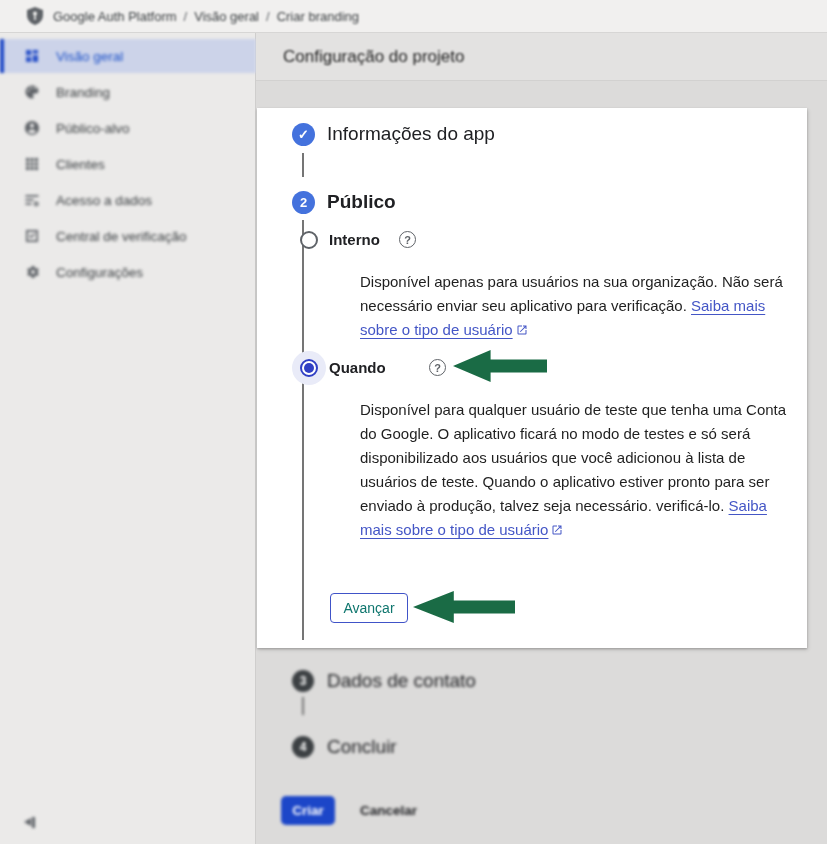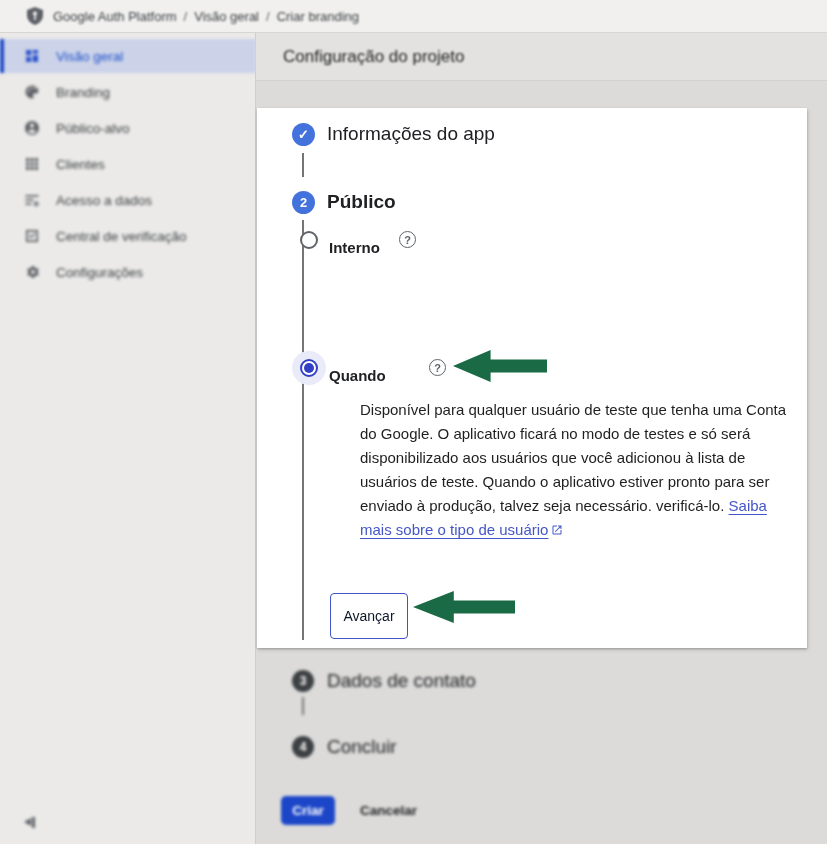--- a/index.html
+++ b/index.html
@@ -52,32 +52,32 @@
   .step-circle.dark { background:#3c4043; width:22px; height:22px; font-size:12px; }
   .step-label { position:absolute; font-size:19px; color:#202124; line-height:24px; }
   .conn { position:absolute; width:1.5px; background:#757575; }
 
   .radio-ring { position:absolute; width:18px; height:18px; border-radius:50%; background:#fff; cursor:pointer; }
   .radio-ring.off { border:2px solid #5f6368; }
   .radio-ring.on  { border:2px solid #3140c4; }
   .radio-ring.on .dot { position:absolute; left:2px; top:2px; width:10px; height:10px;
                         border-radius:50%; background:#3140c4; }
   .radio-halo { position:absolute; width:34px; height:34px; border-radius:50%; background:#e9ebf8; }
-  .radio-label { position:absolute; font-size:15px; font-weight:700; color:#202124; line-height:18px;margin-top:8px; }
+  .radio-label { position:absolute; font-size:15px; font-weight:700; color:#202124; line-height:18px; }
   .help { position:absolute; width:17px; height:17px; border:1.5px solid #5f6368; border-radius:50%;
           color:#5f6368; font-size:11px; font-weight:700; display:flex; align-items:center;
           justify-content:center; cursor:pointer; background:#fff; }
 
   .desc { position:absolute; left:103px; width:438px; font-size:15px; line-height:24px; color:#1f1f1f; }
   .desc a { color:#4456c6; text-decoration:underline; text-underline-offset:3px; }
   .ext-icon { display:inline-block; vertical-align:-1px; margin-left:3px; }
   .ext-icon svg { fill:#4456c6; }
 
-  .avancar { position:absolute; left:73px; top:485px; width:78px; height:46px; background:#fff;
-             border:1px solid #4053c8; border-radius:4px; color:#0f172a; font-size:14px; font-weight:500;
+  .avancar { position:absolute; left:73px; top:485px; width:78px; height:30px; background:#fff;
+             border:1px solid #4053c8; border-radius:4px; color:#0f766e; font-size:14px; font-weight:500;
              font-family:"Liberation Sans", sans-serif; cursor:pointer; }
 
   .green-arrow { position:absolute; background:#1a6b45; filter:drop-shadow(1px 2px 1px rgba(0,0,0,.25));
                  clip-path:polygon(0% 50%, 40% 0%, 40% 30%, 100% 30%, 100% 70%, 40% 70%, 40% 100%); }
   .arrow-externo { left:196px; top:242px; width:94px; height:32px; }
   .arrow-avancar { left:156px; top:483px; width:102px; height:32px; }
 
   
   .below { position:absolute; left:0; top:0; width:571px; height:811px; pointer-events:none; }
   .below * { pointer-events:auto; }
@@ -197,20 +197,23 @@
         <span>2</span>
       </div>
       <div class="step-label" style="left:70px; top:82px;font-weight:bold;">Público</div>
       <div class="conn" style="left:45px; top:112px; height:420px;"></div>
 
       <div class="radio-ring off" style="left:43px; top:123px;"></div>
       <div class="radio-label" style="left:72px; top:123px;">Interno</div>
       <div class="help" style="left:142px; top:123px;">
         <span>?</span>
       </div>
+      <p class="desc" style="top:162px;"><span>Disponível apenas para usuários na sua organização. Não será necessário enviar seu aplicativo para verificação. </span><a href="#">Saiba mais sobre o tipo de usuário</a><span class="ext-icon"><svg width="12" height="12" viewBox="0 0 24 24">
+              <path d="M19 19H5V5h7V3H5a2 2 0 00-2 2v14a2 2 0 002 2h14c1.1 0 2-.9 2-2v-7h-2v7zM14 3v2h3.59l-9.83 9.83 1.41 1.41L19 6.41V10h2V3h-7z"></path>
+            </svg></span></p>
 
       <div class="radio-halo" style="left:35px; top:243px;"></div>
       <div class="radio-ring on" style="left:43px; top:251px;">
           <span class="dot"></span>
         </div>
       <div class="radio-label" style="left:72px; top:251px;">Quando</div>
       <div class="help" style="left:172px; top:251px;">
         <span>?</span>
       </div>
       <div class="green-arrow arrow-externo"></div>

